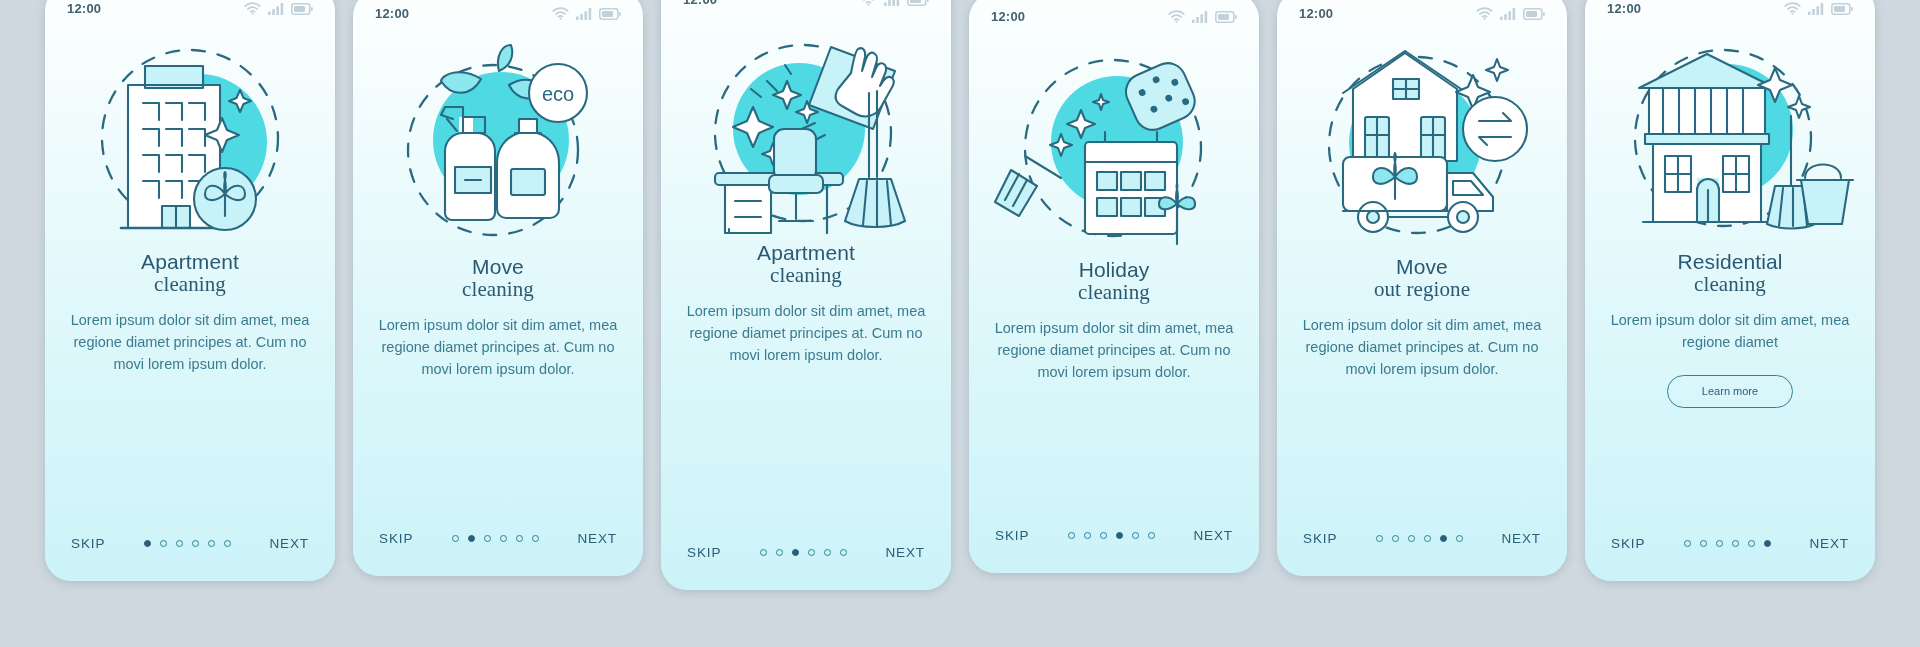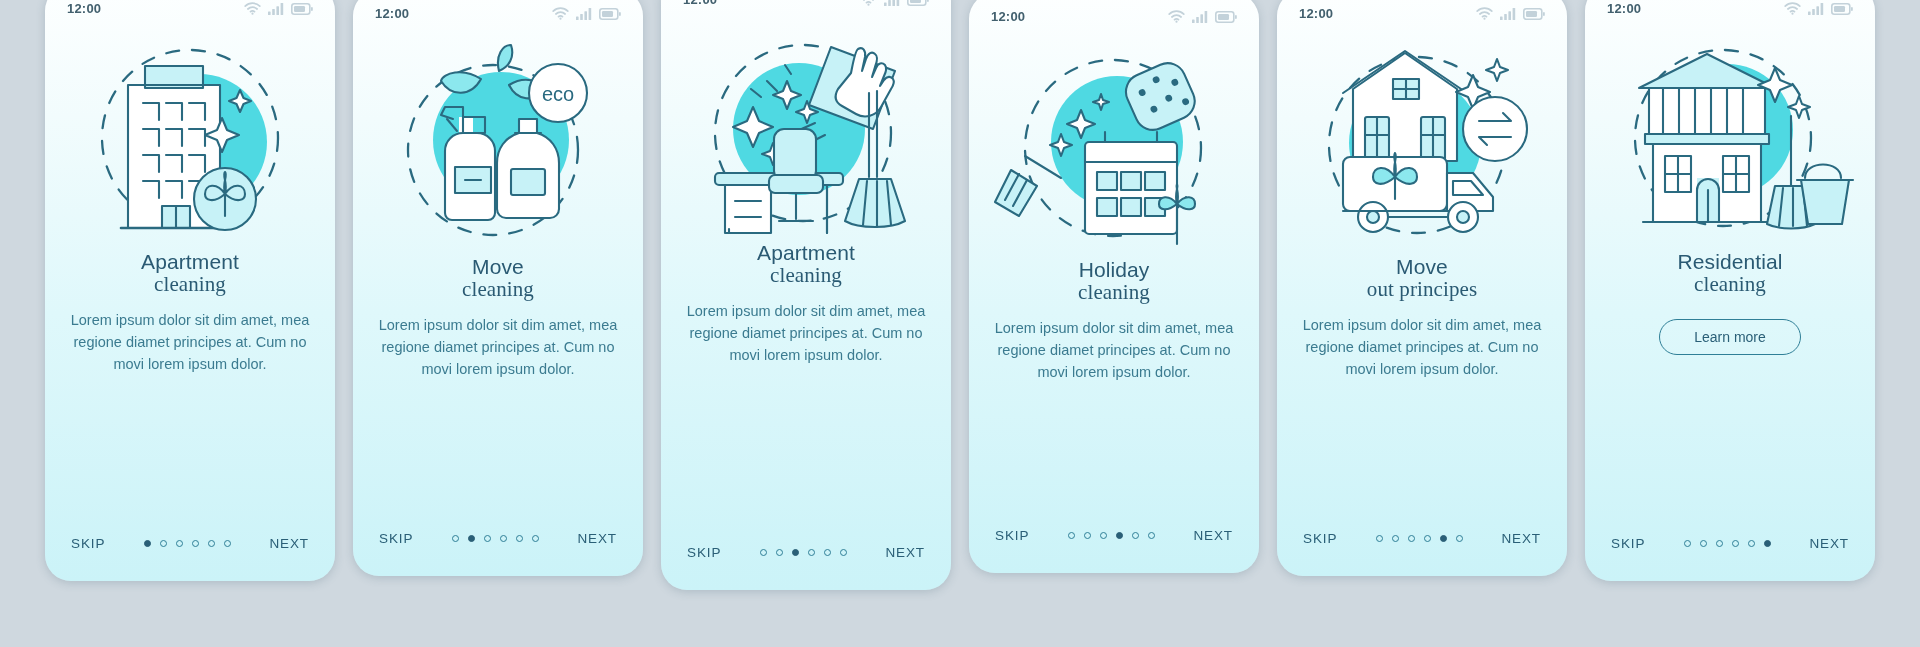--- a/index.html
+++ b/index.html
@@ -57,21 +57,21 @@
   .body{
     font-size:14.5px;line-height:1.52;color:#3b7b90;
     margin:0;font-weight:400;
   }
 
   
   .learnwrap{margin-top:22px;display:flex;justify-content:center;}
   .learn{
     border:1.6px solid #2f7f97;border-radius:22px;
     color:#2a5f77;background:transparent;
-    font-size:14px;font-family:"Liberation Sans",sans-serif;
+    font-size:11px;font-family:"Liberation Sans",sans-serif;
     padding:9px 34px;cursor:pointer;line-height:1.2;
   }
 
   
   .nav{
     position:absolute;left:0;right:0;bottom:30px;
     display:flex;align-items:center;justify-content:space-between;
     padding:0 26px;box-sizing:border-box;
   }
   .skip,.next{
@@ -548,21 +548,21 @@
           <g class="st" transform="translate(82,128)">
             <path d="M16 36V14M16 14c-9-13-22-11-22 0 0 7 9 11 22 0zM16 14c9-13 22-11 22 0 0 7-9 11-22 0zM16 14c-3-13 3-19 0-24-3 5 3 11 0 24z" fill="#8ce8ee"></path>
           </g>
         </g>
       </svg>
     </div>
 
     <div class="txt">
       <h2 class="title">
         <span>Move</span>
-        <span class="l2">out principes</span>
+        <span class="l2">out regione</span>
       </h2>
       <p class="body">Lorem ipsum dolor sit dim amet, mea regione diamet principes at. Cum no movi lorem ipsum dolor.</p>
     </div>
 
     <div class="nav">
       <span class="skip">SKIP</span>
       <span class="dots">
         <span class="dot"></span>
         <span class="dot"></span>
         <span class="dot"></span>
@@ -646,20 +646,21 @@
           <path class="st" d="M200 148c0-18 36-18 36 0"></path>
         </g>
       </svg>
     </div>
 
     <div class="txt">
       <h2 class="title">
         <span>Residential</span>
         <span class="l2">cleaning</span>
       </h2>
+      <p class="body">Lorem ipsum dolor sit dim amet, mea regione diamet</p>
       <div class="learnwrap">
         <button class="learn">Learn more</button>
       </div>
     </div>
 
     <div class="nav">
       <span class="skip">SKIP</span>
       <span class="dots">
         <span class="dot"></span>
         <span class="dot"></span>

